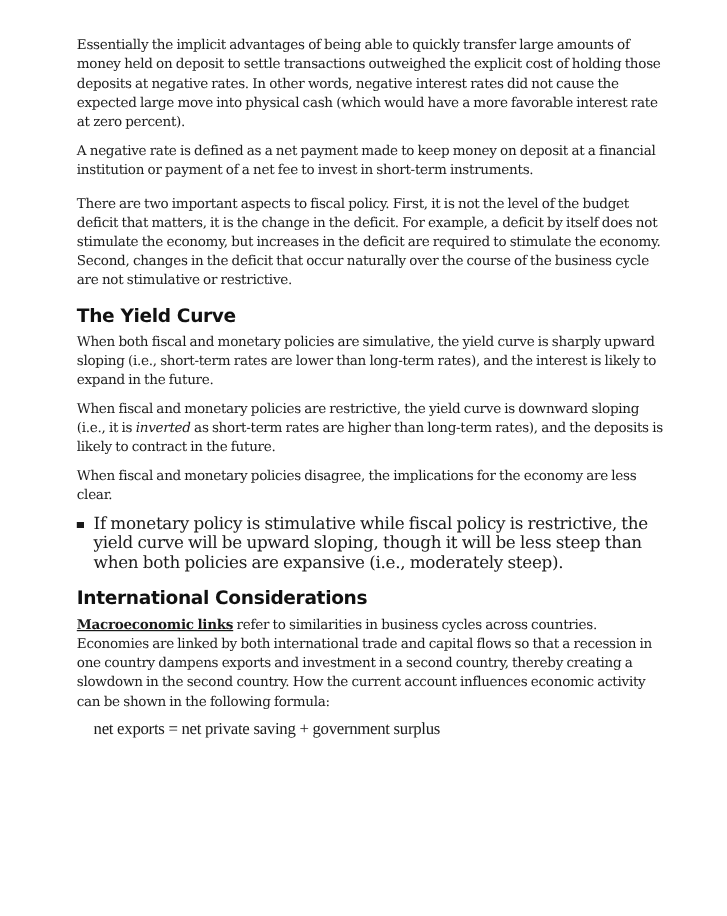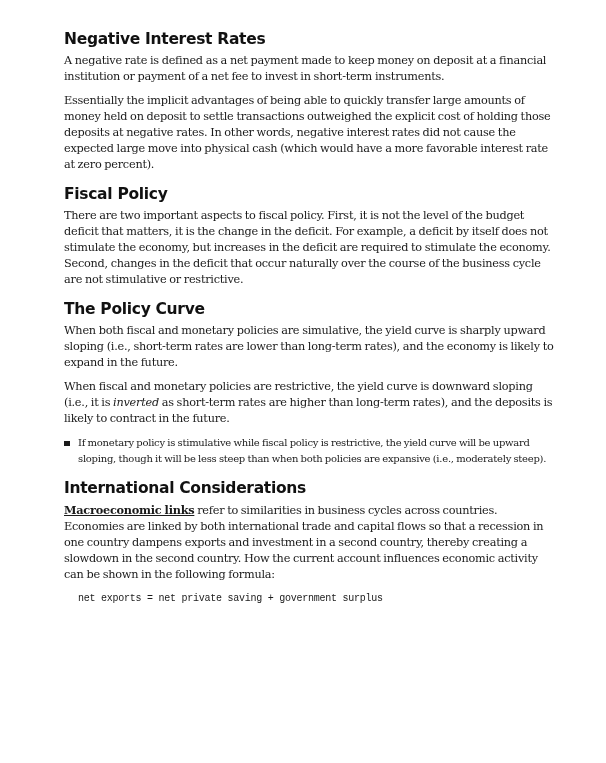--- a/index.html
+++ b/index.html
@@ -20,59 +20,58 @@
     margin: 0 0 8px 0;
     letter-spacing: -0.25px;
     word-spacing: -0.5px;
   }
   .section { margin-bottom: 12px; }
   ul { list-style: none; margin: 0 0 10px 0; padding: 0; }
   li {
     position: relative;
     padding-left: 14px;
     font-family: "DejaVu Serif", serif;
-    font-size: 10px;
+    font-size: 14px;
     line-height: 16px;
     margin-bottom: 3px;
     letter-spacing: -0.25px;
     word-spacing: -0.5px;
   }
   .bullet {
     position: absolute; left: 0; top: 6px;
     width: 6px; height: 5px; background: #1a1a1a;
   }
   .formula {
-    font-family: Liberation Mono, monospace;
-    font-size: 10px; line-height: 16px;
+    font-family: Liberation Serif, serif;
+    font-size: 14px; line-height: 16px;
     padding-left: 14px; margin-top: 6px;
     letter-spacing: -0.25px;
   }
   b { font-weight: bold; text-decoration: underline; }
   i { font-style: italic; }
 </style>
 </head>
 <body>
 
 <div class="page">
 
   <div class="section">
-    <h2>Negative Interest Rates</h2>
+    <p>Essentially the implicit advantages of being able to quickly transfer large amounts of money held on deposit to settle transactions outweighed the explicit cost of holding those deposits at negative rates. In other words, negative interest rates did not cause the expected large move into physical cash (which would have a more favorable interest rate at zero percent).</p>
     <p>A negative rate is defined as a net payment made to keep money on deposit at a financial institution or payment of a net fee to invest in short-term instruments.</p>
-    <p>Essentially the implicit advantages of being able to quickly transfer large amounts of money held on deposit to settle transactions outweighed the explicit cost of holding those deposits at negative rates. In other words, negative interest rates did not cause the expected large move into physical cash (which would have a more favorable interest rate at zero percent).</p>
   </div>
 
   <div class="section">
-    <h2>Fiscal Policy</h2>
     <p>There are two important aspects to fiscal policy. First, it is not the level of the budget deficit that matters, it is the change in the deficit. For example, a deficit by itself does not stimulate the economy, but increases in the deficit are required to stimulate the economy. Second, changes in the deficit that occur naturally over the course of the business cycle are not stimulative or restrictive.</p>
   </div>
 
   <div class="section">
-    <h2>The Policy Curve</h2>
-    <p>When both fiscal and monetary policies are simulative, the yield curve is sharply upward sloping (i.e., short-term rates are lower than long-term rates), and the economy is likely to expand in the future.</p>
+    <h2>The Yield Curve</h2>
+    <p>When both fiscal and monetary policies are simulative, the yield curve is sharply upward sloping (i.e., short-term rates are lower than long-term rates), and the interest is likely to expand in the future.</p>
     <p><span>When fiscal and monetary policies are restrictive, the yield curve is downward sloping (i.e., it is </span><i>inverted</i><span> as short-term rates are higher than long-term rates), and the deposits is likely to contract in the future.</span></p>
+    <p>When fiscal and monetary policies disagree, the implications for the economy are less clear.</p>
     <ul>
       <li><span class="bullet"></span><span>If monetary policy is stimulative while fiscal policy is restrictive, the yield curve will be upward sloping, though it will be less steep than when both policies are expansive (i.e., moderately steep).</span></li>
     </ul>
   </div>
 
   <div class="section">
     <h2>International Considerations</h2>
     <p><b>Macroeconomic links</b><span> refer to similarities in business cycles across countries. Economies are linked by both international trade and capital flows so that a recession in one country dampens exports and investment in a second country, thereby creating a slowdown in the second country. How the current account influences economic activity can be shown in the following formula:</span></p>
     <div class="formula">net exports = net private saving + government surplus</div>
   </div>

